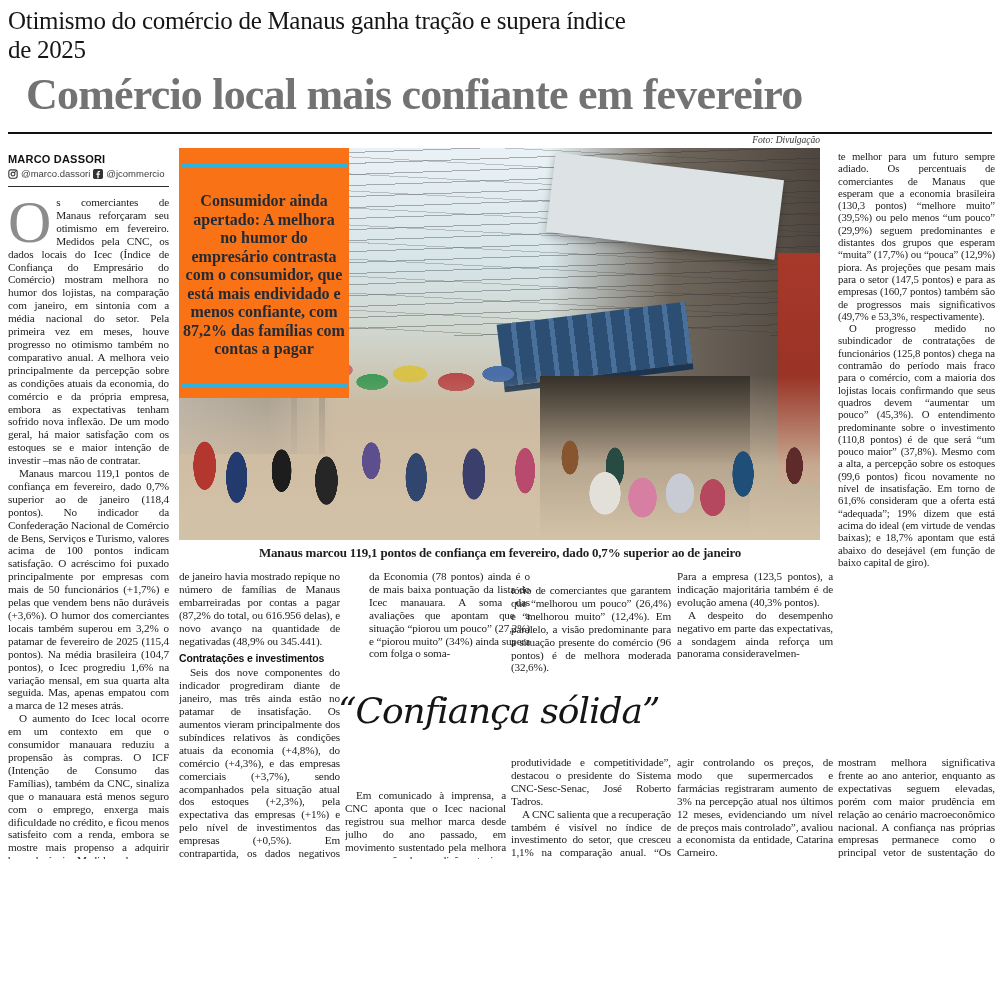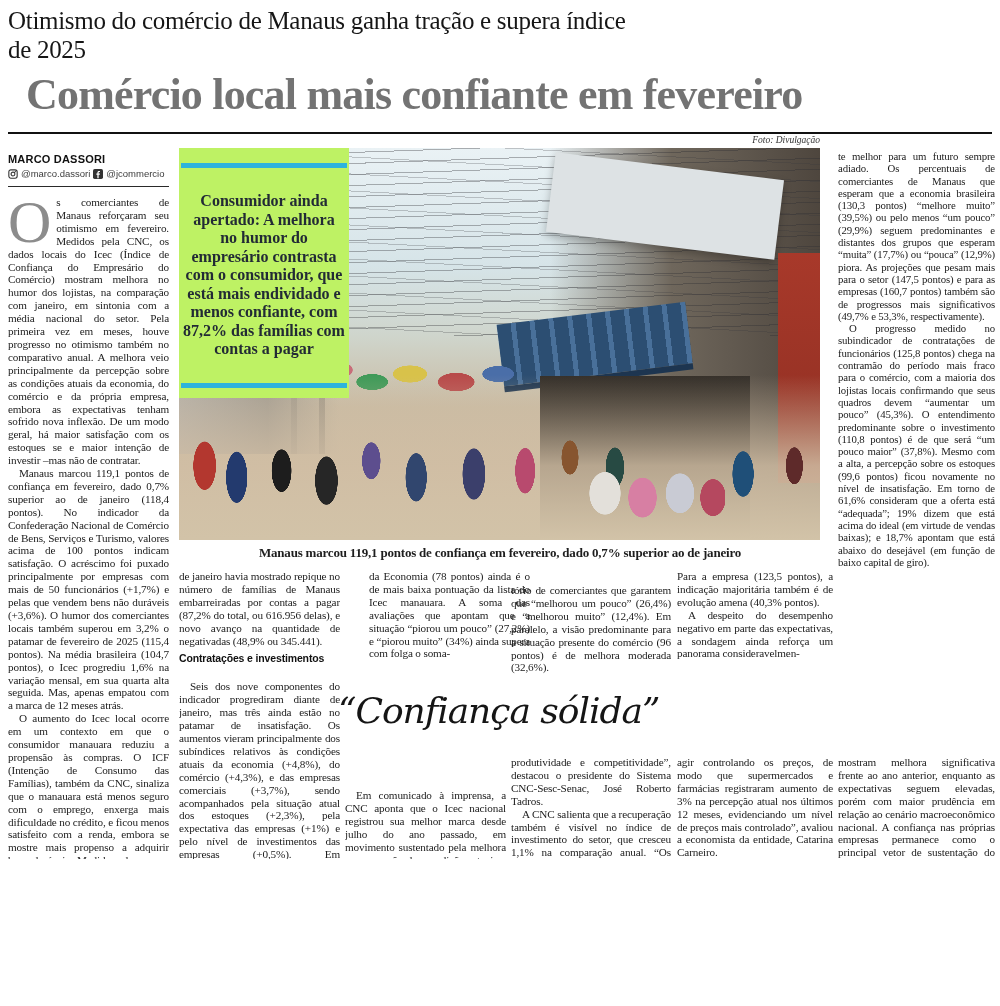--- a/index.html
+++ b/index.html
@@ -14,27 +14,27 @@
   
   .byline{position:absolute;left:8px;top:153px;width:161px;font-family:"Liberation Sans",sans-serif;}
   .byline .author{font-size:11px;font-weight:bold;color:#111;letter-spacing:.2px;}
   .byline .social{margin-top:3px;font-size:9.5px;color:#3c3c3c;display:flex;align-items:center;gap:3px;}
   .byline-rule{position:absolute;left:8px;top:186px;width:161px;height:1px;background:#2a2a2a;}
   
   .textcol{position:absolute;font-size:11.2px;line-height:12.9px;text-align:justify;
            letter-spacing:-0.15px;color:#1b1b1b;overflow:hidden;}
   .textcol p{margin:0;text-indent:11px;}
   .textcol p.noindent{text-indent:0;}
-  .textcol h3{margin:5px 0 15px;font-family:"Liberation Sans",sans-serif;font-size:10.5px;
+  .textcol h3{margin:5px 0 1px;font-family:"Liberation Sans",sans-serif;font-size:10.5px;
               font-weight:bold;color:#111;text-indent:0;text-align:left;}
   .tight{font-size:10.8px;line-height:12.3px;}
   .dropcap{float:left;font-size:60px;line-height:48px;color:#8c8c8c;margin:2px 5px 0 0;
            font-family:"Liberation Serif",serif;}
   
-  .pullbox{position:absolute;left:179px;top:148px;width:170px;height:250px;background:#bef264;
+  .pullbox{position:absolute;left:179px;top:148px;width:170px;height:250px;background:#f97316;
            box-sizing:border-box;padding:15px 2px 10px;display:flex;flex-direction:column;z-index:3;}
   .pullbox .bar{height:5px;background:#2db3dd;flex:0 0 auto;}
   .pulltext{flex:1;display:flex;align-items:center;justify-content:center;text-align:center;
             font-size:16px;line-height:18.5px;font-weight:bold;color:#222a35;padding:4px 2px;}
   
   .photo{position:absolute;left:179px;top:148px;width:641px;height:392px;overflow:hidden;
          background:linear-gradient(180deg,#eaf2f5 0%,#d6e4e8 30%,#cfd5cc 48%,#c9bba3 66%,#cdbda5 100%);z-index:1;}
   .photo>div{position:absolute;}
   .ph-bldg-left{left:0;top:0;width:160px;height:78%;
       background:linear-gradient(90deg,#b4b0a8 0%,#a29c91 55%,rgba(162,156,145,0) 100%),

